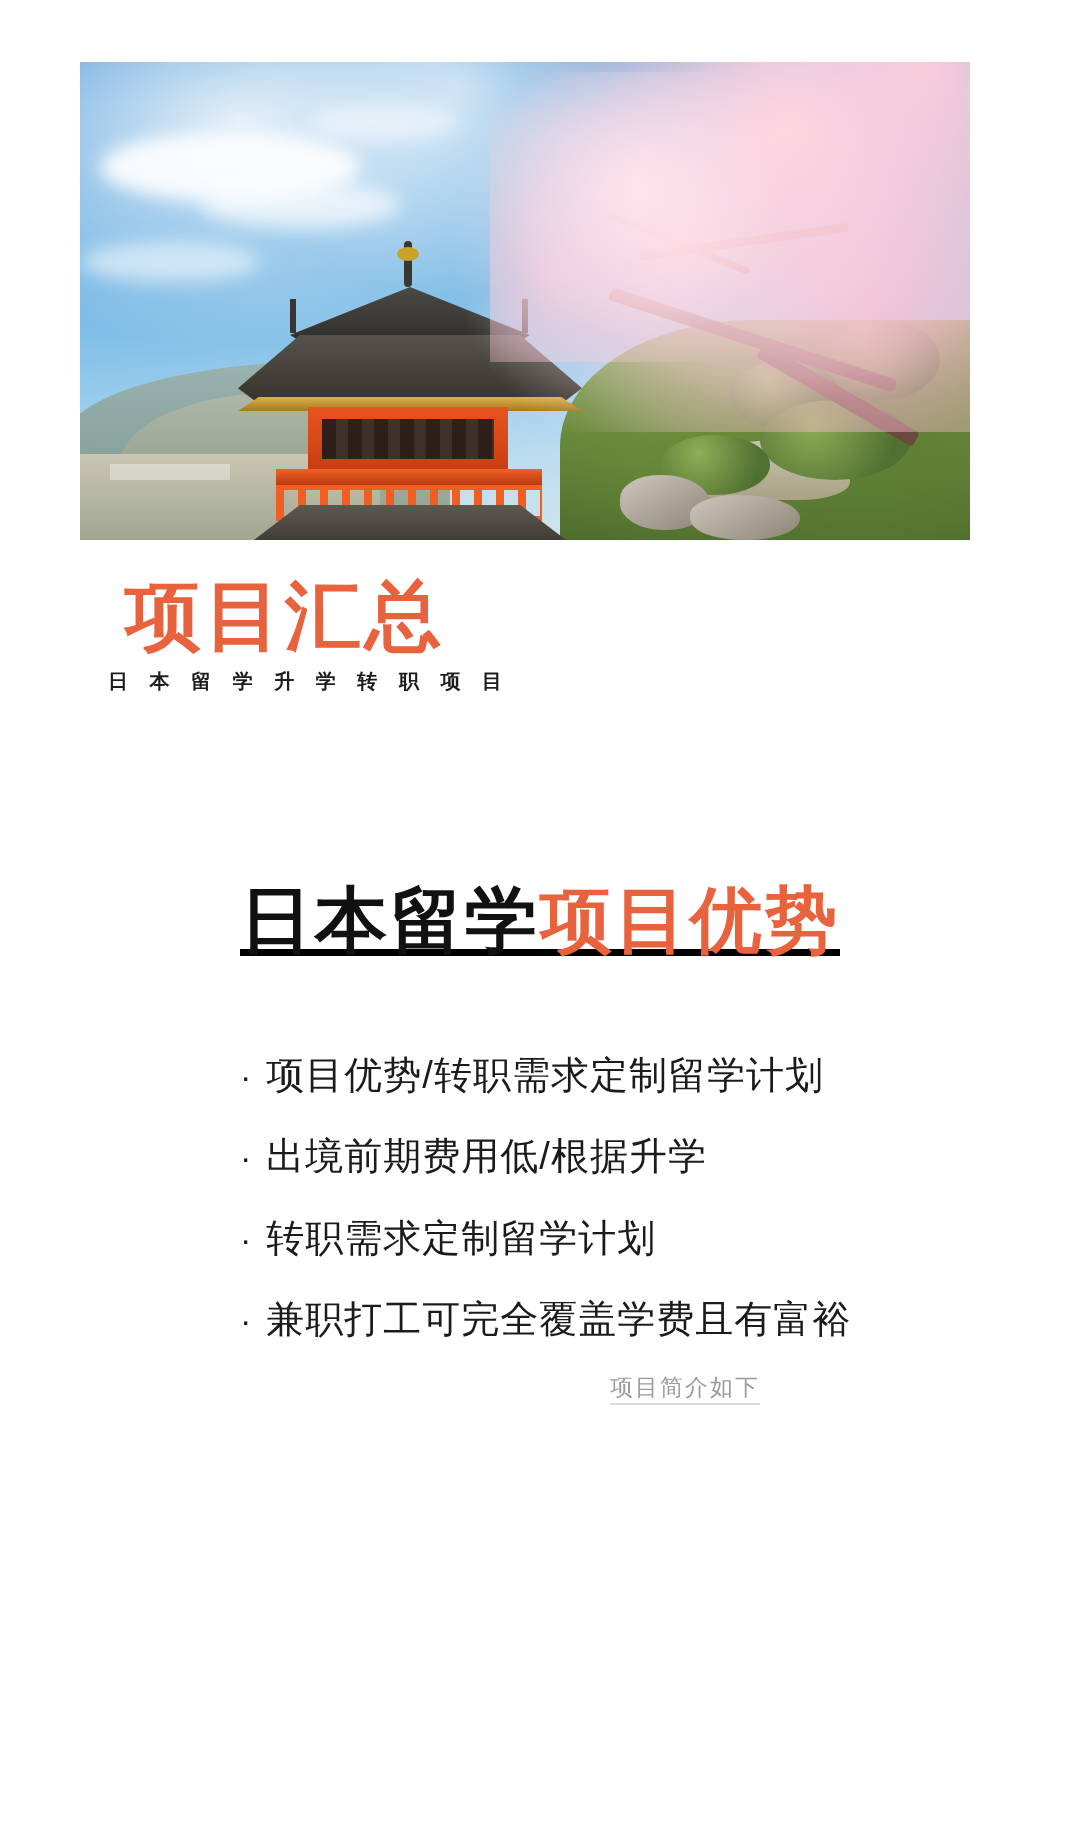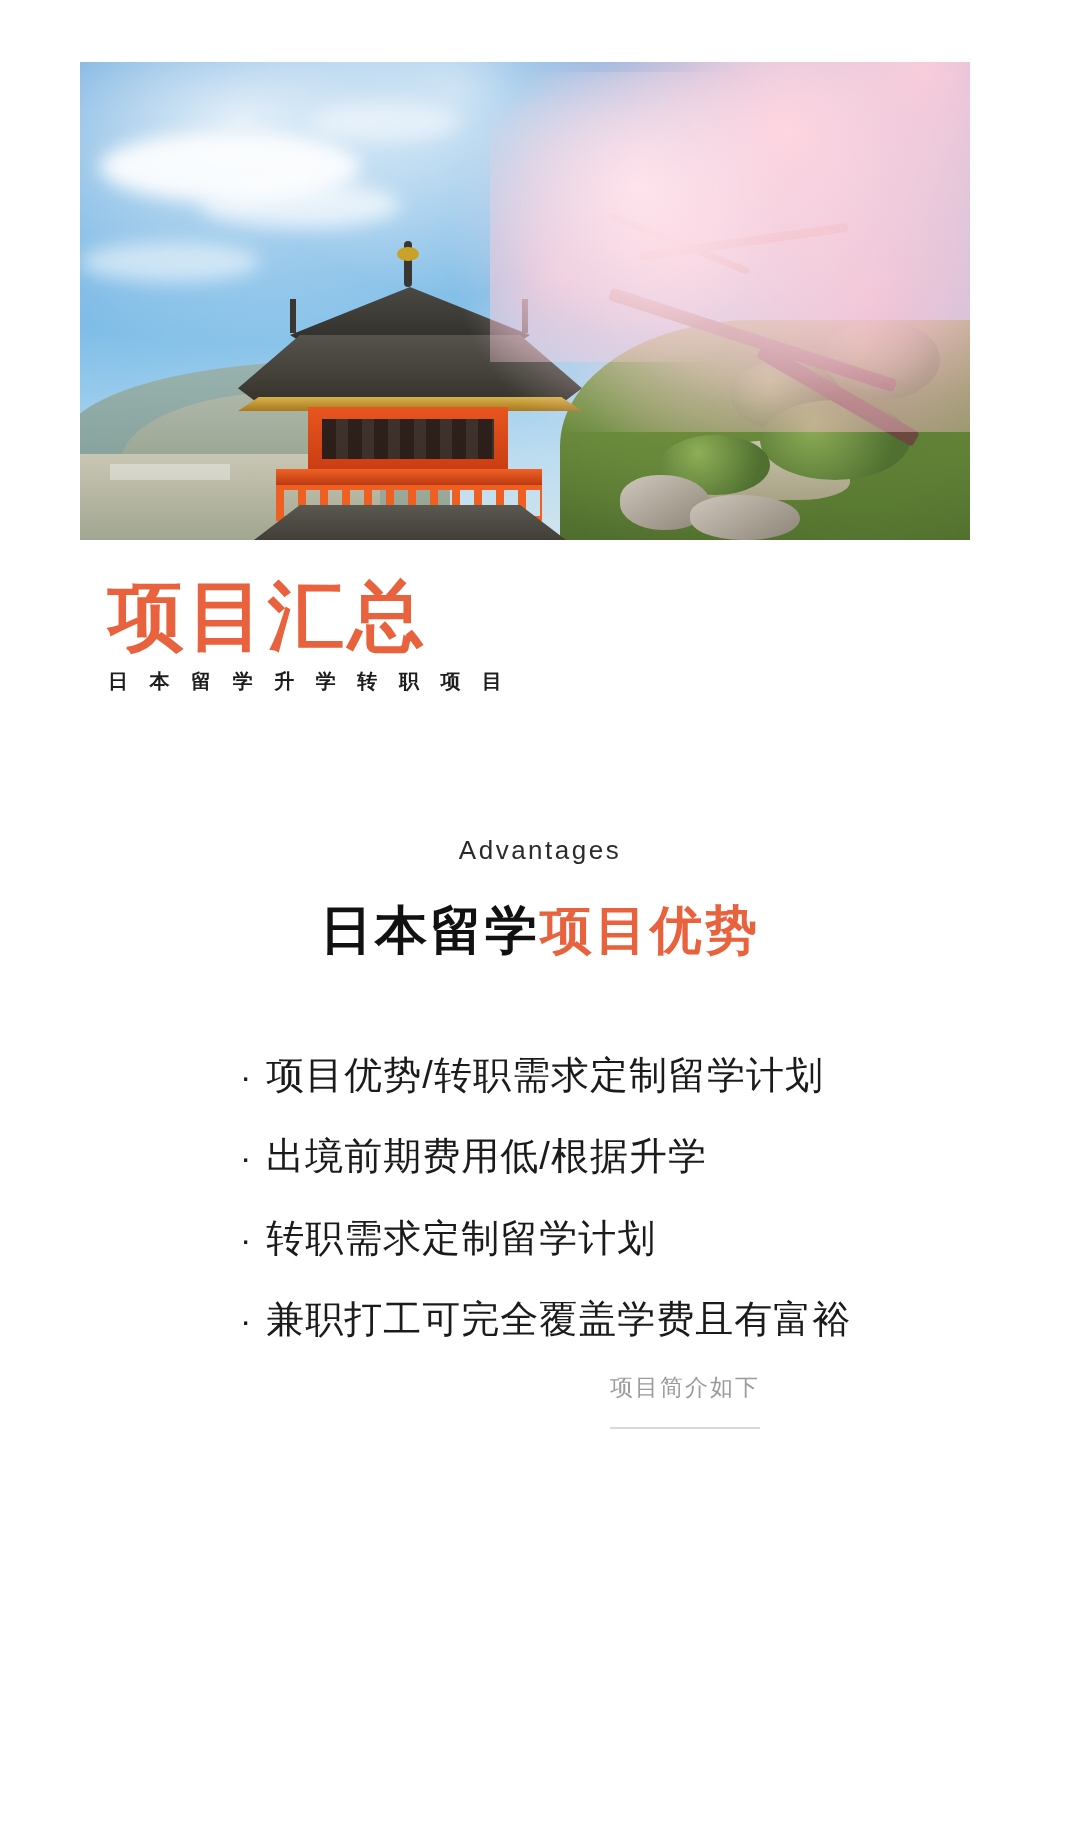--- a/index.html
+++ b/index.html
@@ -197,20 +197,21 @@
 
   
   .title-block { position: absolute; left: 108px; top: 578px; }
   .title-main {
     font-size: 76px;
     font-weight: 700;
     color: #e8633d;
     letter-spacing: 4px;
     line-height: 1;
     font-family: "Liberation Sans", sans-serif;
+    margin-left: 17px;
   }
   .title-sub {
     margin-top: 14px;
     font-size: 20px;
     font-weight: 700;
     color: #1d1d1d;
     letter-spacing: 8px;
   }
 
   
@@ -220,24 +221,25 @@
     top: 835px;
     text-align: center;
   }
   .adv-en {
     font-size: 26px;
     color: #2b2b2b;
     letter-spacing: 2.5px;
     font-family: "Liberation Sans", sans-serif;
   }
   .adv-cn {
-    margin-top: 30px;
-    font-size: 52px;
+    margin-top: 38px;
+    font-size: 72px;
     font-weight: 700;
     letter-spacing: 3px;
+    text-decoration: underline;
   }
   .adv-cn .dark { color: #111111; }
   .adv-cn .accent { color: #e8633d; }
 
   
   .bullets {
     position: absolute;
     left: 240px;
     top: 1050px;
     width: 640px;
@@ -261,21 +263,21 @@
   
   .footer-note {
     position: absolute;
     right: 320px;
     top: 1372px;
     width: 150px;
     text-align: left;
     font-size: 23px;
     color: #9b9b9b;
     letter-spacing: 2px;
-    padding-bottom: 24px;
+    padding-bottom: 0;
     border-bottom: 2px solid #d9d9d9;
   }
 </style>
 </head>
 <body>
 
 <div class="page">
 
   <div class="hero">
     <div class="hero-sky"></div>
@@ -318,21 +320,20 @@
     <div class="sakura"></div>
     <div class="sakura2"></div>
   </div>
 
   <div class="title-block">
     <div class="title-main">项目汇总</div>
     <div class="title-sub">日 本 留 学 升 学 转 职 项 目</div>
   </div>
 
   <div class="adv-wrap">
-    <div class="adv-en">Advantages</div>
     <div class="adv-cn">
       <span class="dark">日本留学</span><span class="accent">项目优势</span>
     </div>
   </div>
 
   <div class="bullets">
     <div class="bullet">
       <span class="dot">·</span>
       <span>项目优势/转职需求定制留学计划</span>
     </div>

